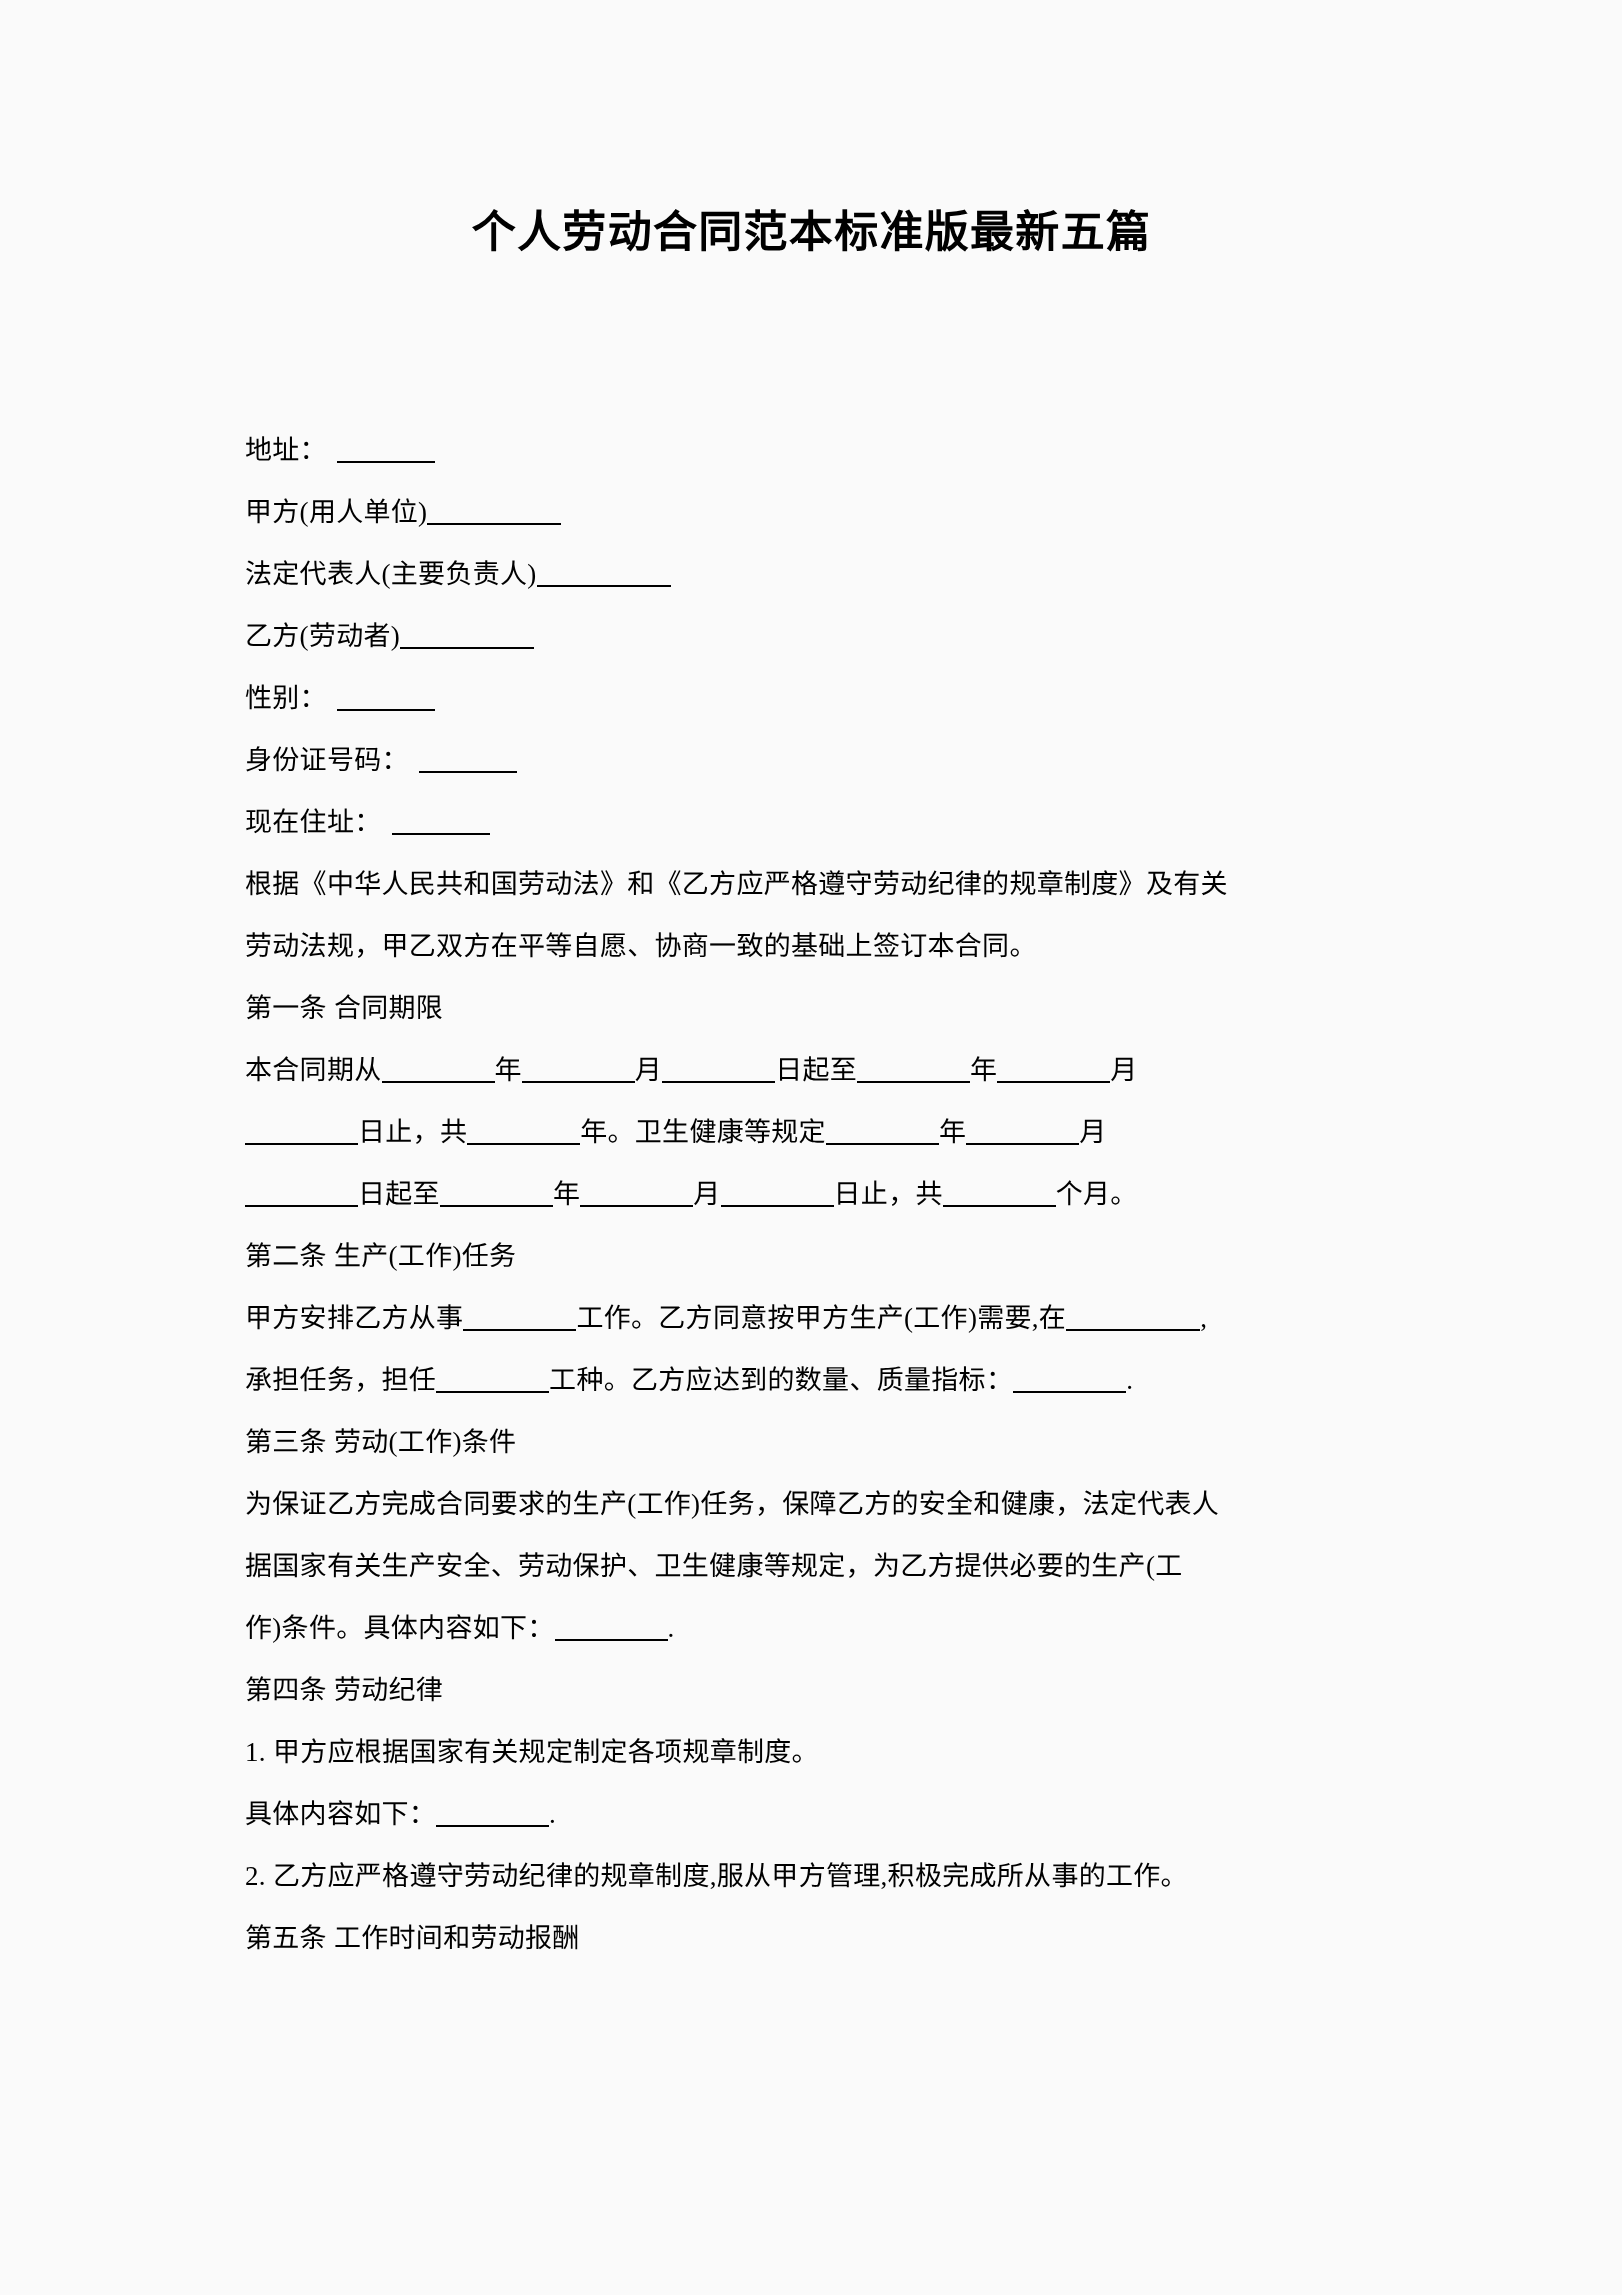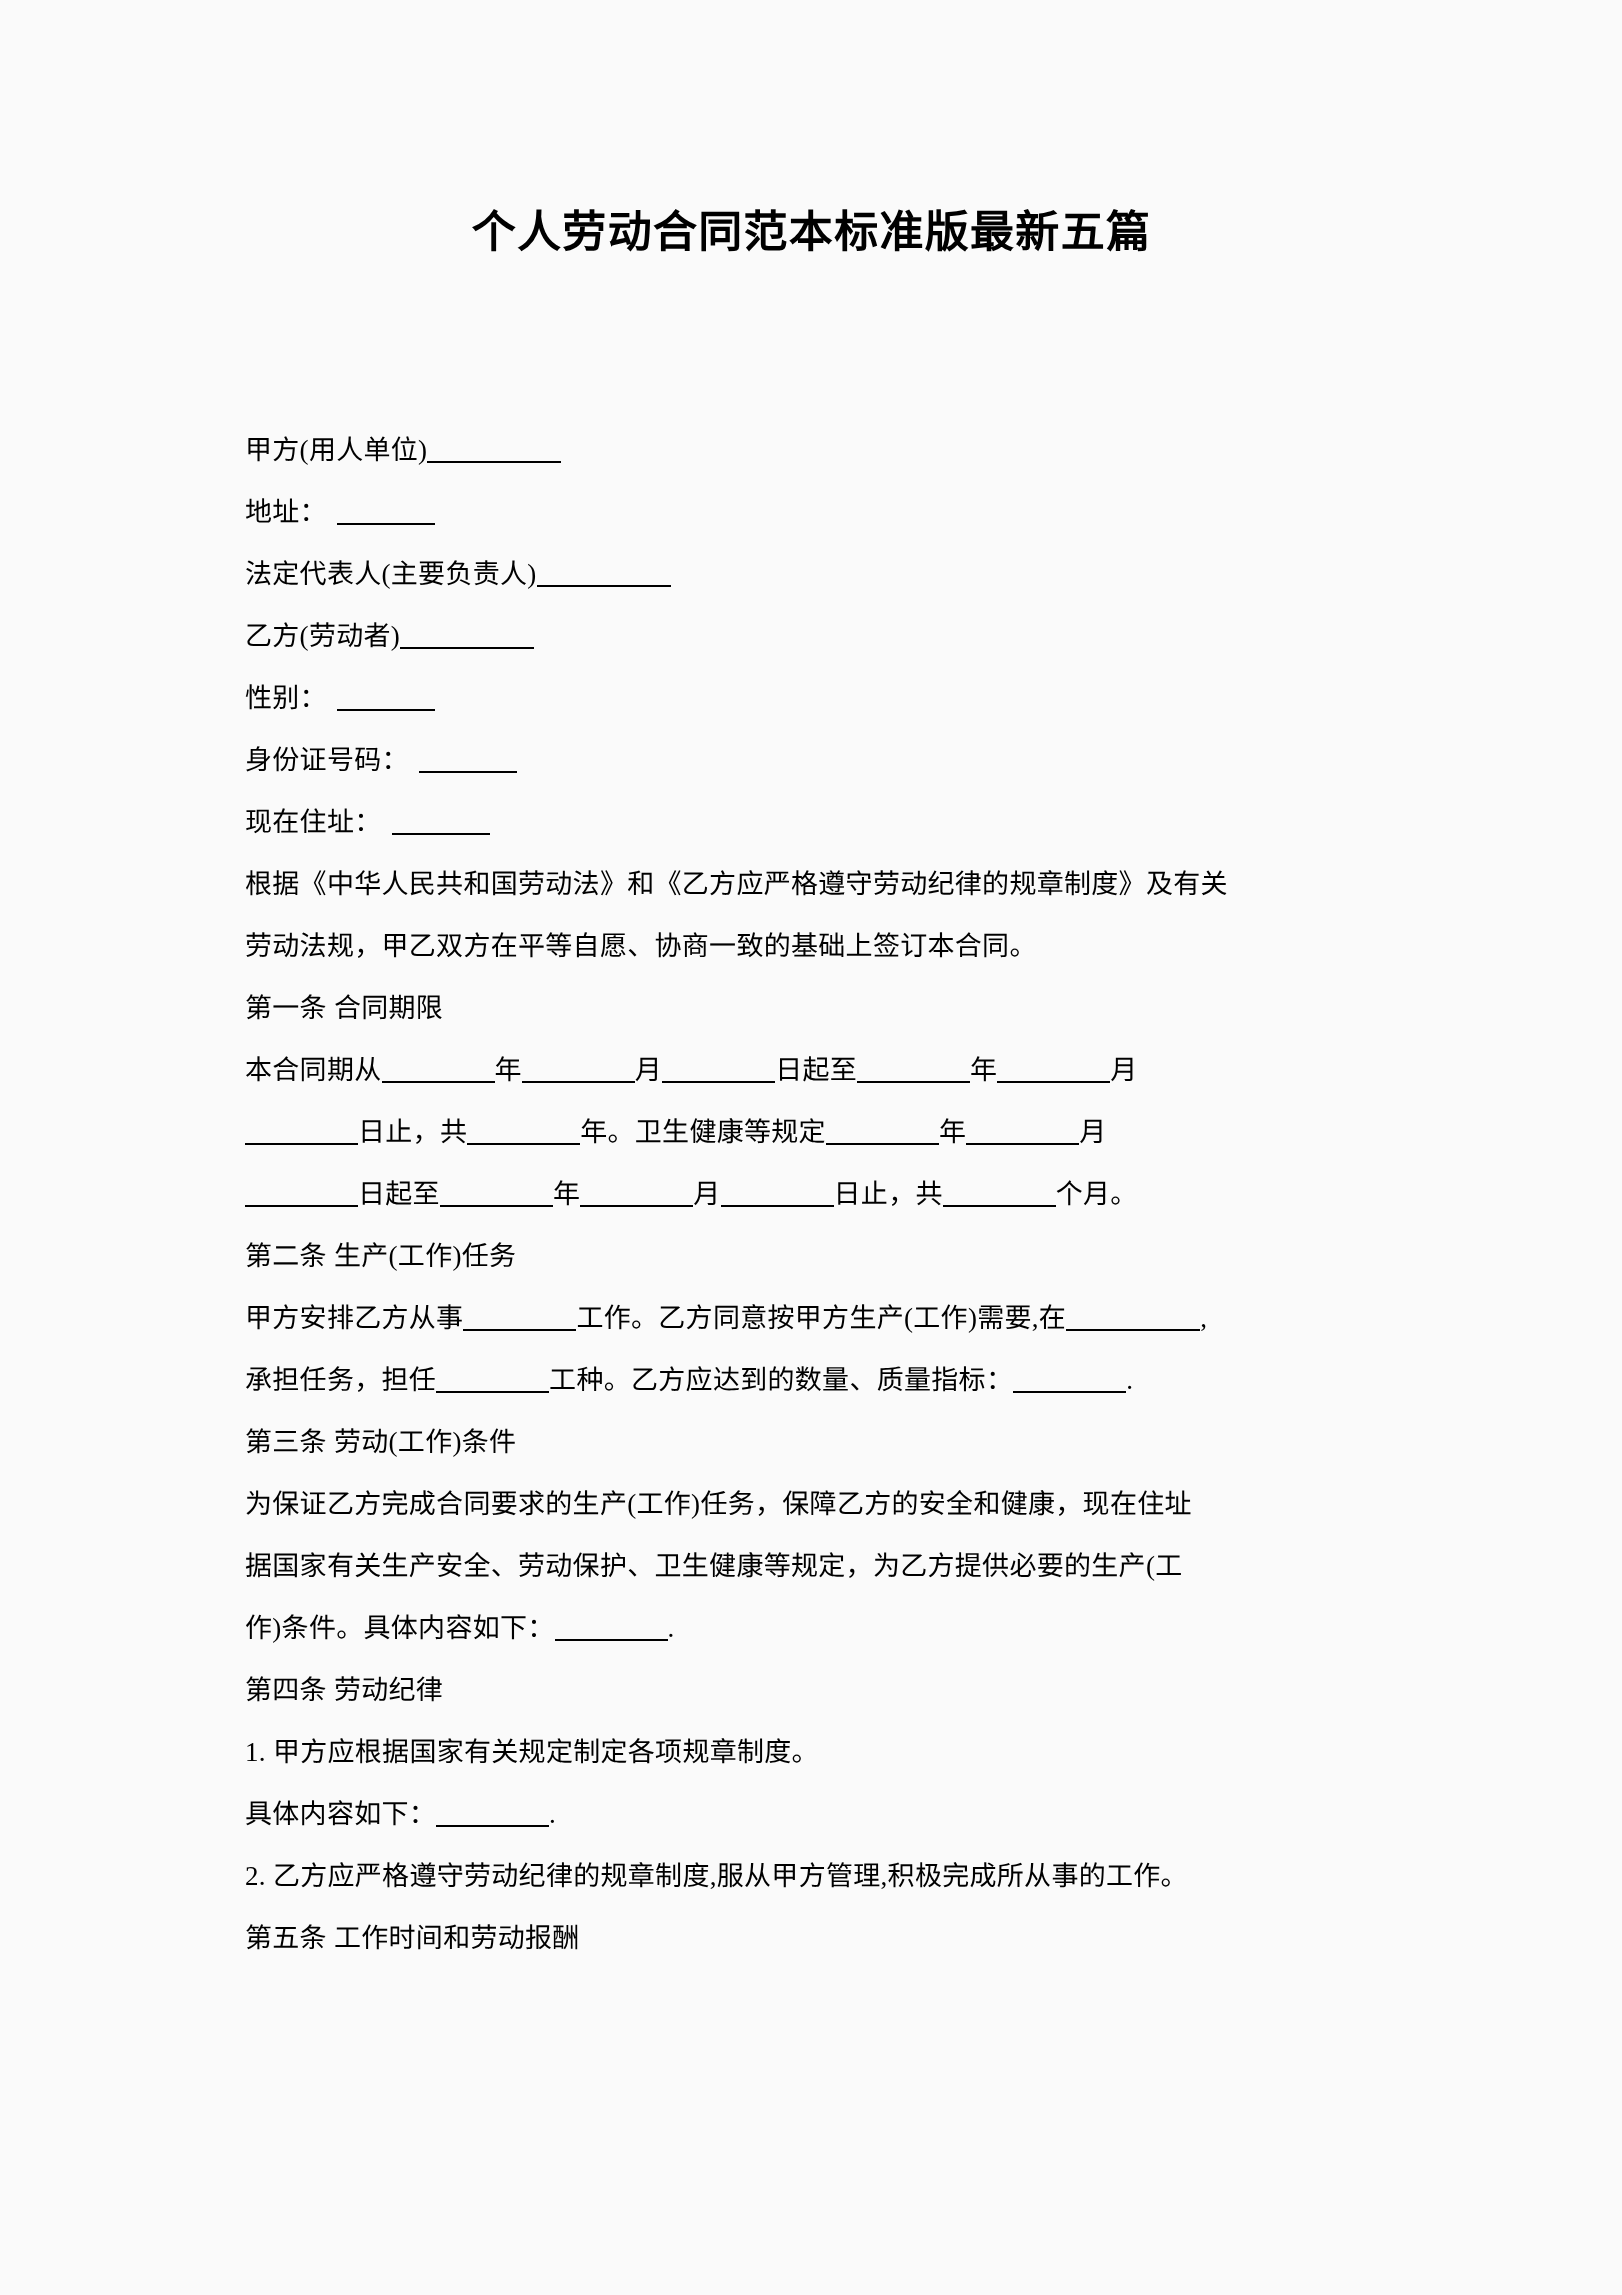--- a/index.html
+++ b/index.html
@@ -57,25 +57,25 @@
 </head>
 <body>
 
 <div class="page">
 
   <h1 class="doc-title">个人劳动合同范本标准版最新五篇</h1>
 
   <div class="body-block">
 
     <div class="ln">
-      <span>甲方(用人单位)</span><span class="blank b-xl"></span>
+      <span>地址：</span><span class="gap"></span><span class="blank b-md"></span>
     </div>
 
     <div class="ln">
-      <span>地址：</span><span class="gap"></span><span class="blank b-md"></span>
+      <span>甲方(用人单位)</span><span class="blank b-xl"></span>
     </div>
 
     <div class="ln">
       <span>法定代表人(主要负责人)</span><span class="blank b-xl"></span>
     </div>
 
     <div class="ln">
       <span>乙方(劳动者)</span><span class="blank b-xl"></span>
     </div>
 
@@ -97,21 +97,21 @@
 
     <div id="articles-root">
         <div class="ln sec-head">第一条  合同期限</div>
         <div class="ln"><span>本合同期从</span><span class="blank b-lg"></span><span>年</span><span class="blank b-lg"></span><span>月</span><span class="blank b-lg"></span><span>日起至</span><span class="blank b-lg"></span><span>年</span><span class="blank b-lg"></span><span>月</span></div>
         <div class="ln"><span class="blank b-lg"></span><span>日止，共</span><span class="blank b-lg"></span><span>年。卫生健康等规定</span><span class="blank b-lg"></span><span>年</span><span class="blank b-lg"></span><span>月</span></div>
         <div class="ln"><span class="blank b-lg"></span><span>日起至</span><span class="blank b-lg"></span><span>年</span><span class="blank b-lg"></span><span>月</span><span class="blank b-lg"></span><span>日止，共</span><span class="blank b-lg"></span><span>个月。</span></div>
         <div class="ln sec-head">第二条  生产(工作)任务</div>
         <div class="ln"><span>甲方安排乙方从事</span><span class="blank b-lg"></span><span>工作。乙方同意按甲方生产(工作)需要,在</span><span class="blank b-xl"></span><span>,</span></div>
         <div class="ln"><span>承担任务，担任</span><span class="blank b-lg"></span><span>工种。乙方应达到的数量、质量指标：</span><span class="blank b-lg"></span><span>.</span></div>
         <div class="ln sec-head">第三条  劳动(工作)条件</div>
-        <div class="ln"><span>为保证乙方完成合同要求的生产(工作)任务，保障乙方的安全和健康，现在住址</span></div>
+        <div class="ln"><span>为保证乙方完成合同要求的生产(工作)任务，保障乙方的安全和健康，法定代表人</span></div>
         <div class="ln"><span>据国家有关生产安全、劳动保护、卫生健康等规定，为乙方提供必要的生产(工</span></div>
         <div class="ln"><span>作)条件。具体内容如下：</span><span class="blank b-lg"></span><span>.</span></div>
         <div class="ln sec-head">第四条  劳动纪律</div>
         <div class="ln"><span>1. 甲方应根据国家有关规定制定各项规章制度。</span></div>
         <div class="ln"><span>具体内容如下：</span><span class="blank b-lg"></span><span>.</span></div>
         <div class="ln"><span>2. 乙方应严格遵守劳动纪律的规章制度,服从甲方管理,积极完成所从事的工作。</span></div>
         <div class="ln sec-head">第五条  工作时间和劳动报酬</div>
       </div>
 
   </div>

